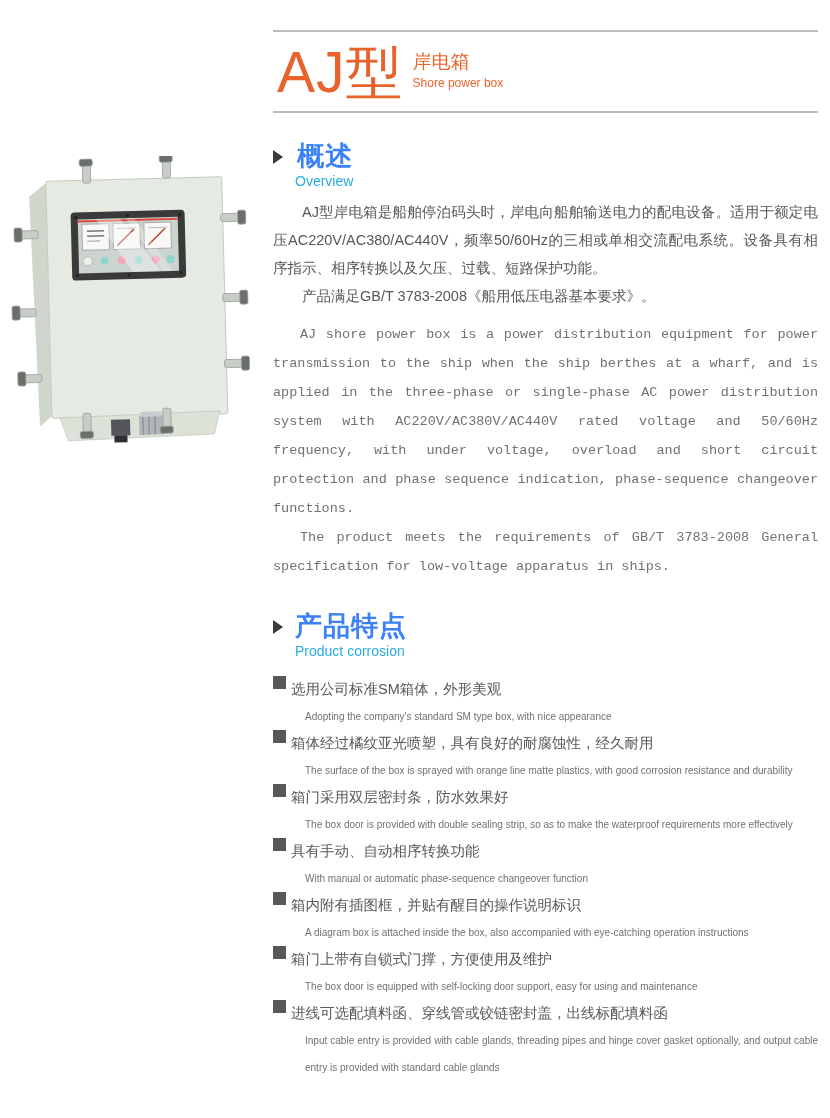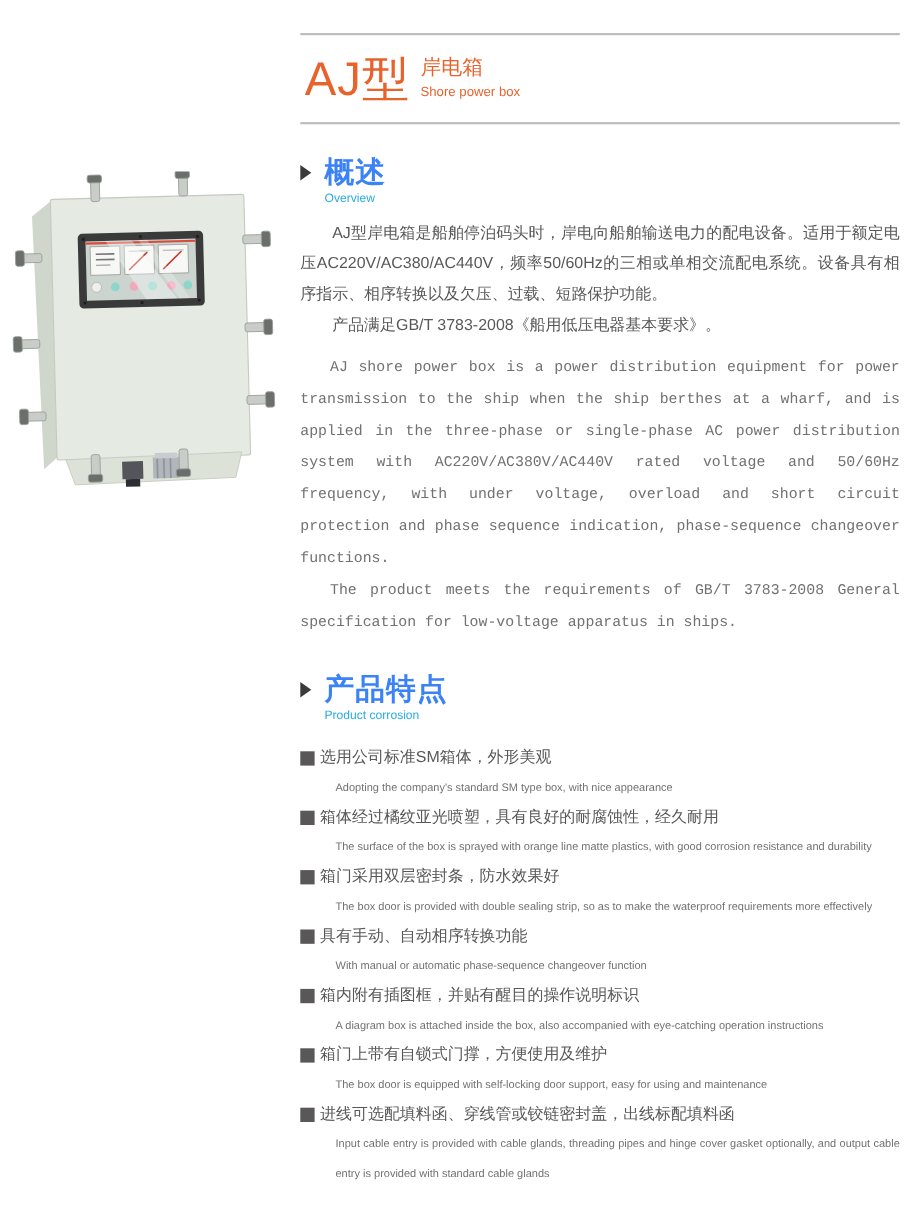--- a/index.html
+++ b/index.html
@@ -4,44 +4,44 @@
 <style>
   html,body{margin:0;padding:0;background:#ffffff;}
   .page{position:relative;width:830px;height:1118px;background:#fff;overflow:hidden;
         font-family:"Liberation Sans","DejaVu Sans",sans-serif;}
   .rule{position:absolute;left:273px;width:545px;height:2px;background:#bdbdbd;}
   .rule-top{top:30px;}
   .rule-mid{top:111px;}
 
   
   .title-block{position:absolute;left:277px;top:46px;display:flex;align-items:flex-start;gap:9px;color:#e8632c;}
-  .model{font-size:43px;line-height:52px;font-weight:400;letter-spacing:1px;}
+  .model{font-size:57px;line-height:52px;font-weight:400;letter-spacing:1px;}
   .subtitle{padding-top:5px;}
   .sub-cn{font-size:19px;font-weight:400;line-height:22px;}
   .sub-en{font-size:12px;line-height:20px;}
 
   
   .product-photo{position:absolute;left:10px;top:156px;width:250px;height:300px;margin:0;}
 
   
   .content{position:absolute;left:273px;top:125px;width:545px;color:#595757;}
   .sec-head{display:flex;gap:12px;margin-top:16px;}
   .tri{width:0;height:0;border-left:10px solid #3e3a39;border-top:7px solid transparent;
        border-bottom:7px solid transparent;margin-top:9px;flex:0 0 auto;}
   .sec-title{margin:0;font-size:27px;line-height:30px;font-weight:700;color:#3b82f6;letter-spacing:1px;text-align:right;}
-  .sec-sub{font-size:11px;line-height:20px;color:#29abe2;}
+  .sec-sub{font-size:14px;line-height:20px;color:#29abe2;}
 
   p{margin:0;}
   .cn-para{margin-top:7px;font-size:14.5px;line-height:28px;text-align:justify;text-indent:2em;color:#595757;}
   .cn-para + .cn-para{margin-top:0;}
   .en-para{margin-top:10px;font-size:13.5px;line-height:29px;text-align:justify;text-indent:2em;color:#727171;font-family:Liberation Mono, monospace;}
   .en-para + .en-para{margin-top:0;}
 
   .features-list{margin-top:15px;}
-  .f-cn{font-size:14.5px;line-height:27px;color:#595757;display:flex;align-items:center;gap:5px;}
+  .f-cn{font-size:14.5px;line-height:27px;color:#595757;display:flex;gap:5px;}
   .sq{width:13px;height:13px;background:#595757;flex:0 0 auto;}
   .f-en{font-size:10px;line-height:27px;color:#727171;padding-left:32px;text-align:justify;}
 </style>
 </head>
 <body>
 
 <div class="page">
 
   <div class="rule rule-top"></div>
 

